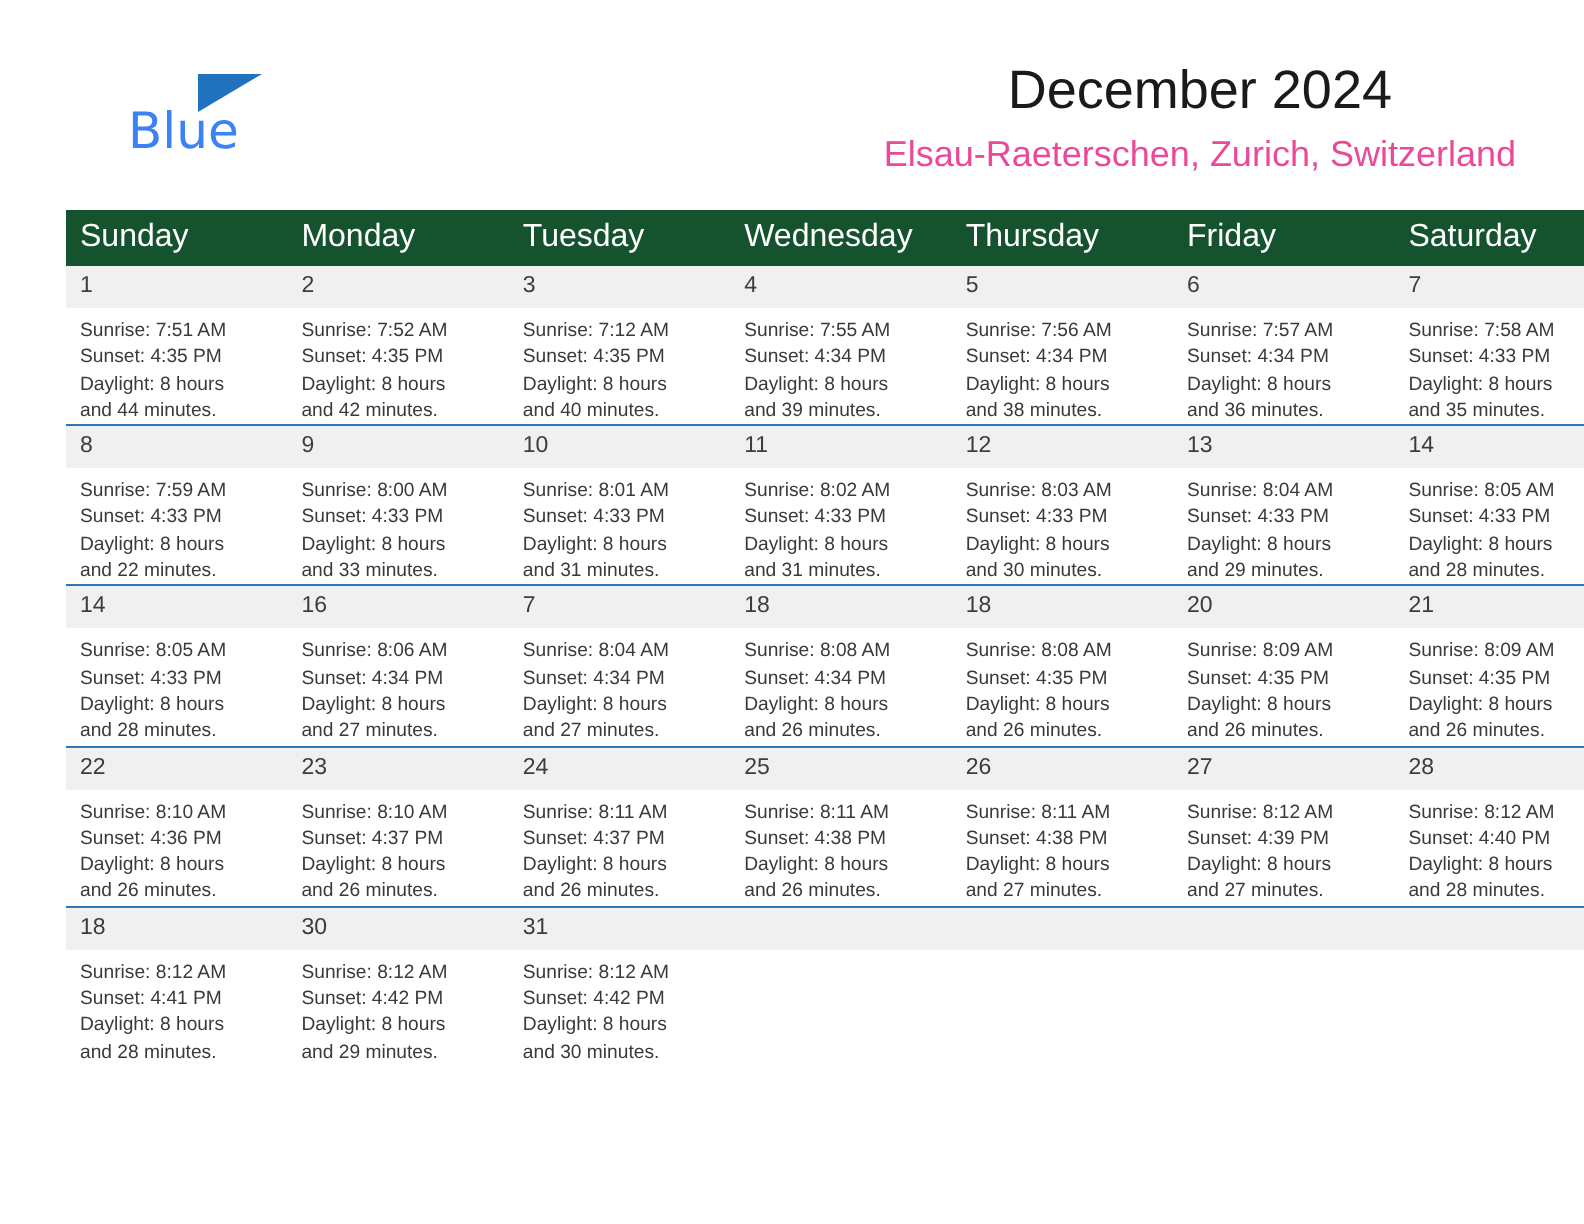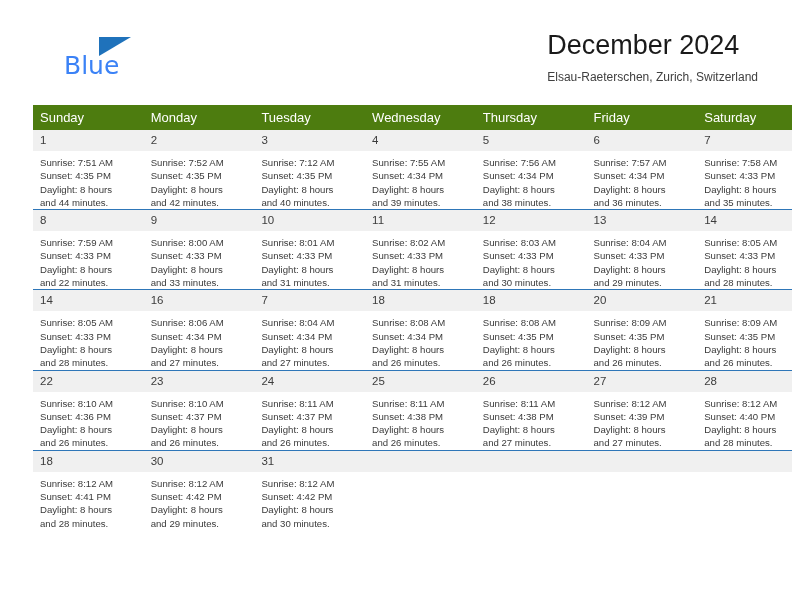--- a/index.html
+++ b/index.html
@@ -63,54 +63,54 @@
     font-size: 25px;
     color: #3b82f6;
     font-family: "DejaVu Sans", sans-serif;
     font-weight: 400;
     line-height: 24px;
   }
   .title-block {
     position: absolute;
     right: 0;
     top: 0;
-    text-align: left;
+    text-align: center;
   }
   .cal-title {
     font-size: 27px;
     color: #1a1a1a;
     font-weight: 400;
     line-height: 34px;
     white-space: nowrap;
   }
   .cal-subtitle {
-    font-size: 12px;
-    color: #404040;
+    font-size: 18px;
+    color: #ec4899;
     font-weight: 400;
     line-height: 20px;
     margin-top: 5px;
     white-space: nowrap;
   }
 
   
   .cal-wrap {
     position: absolute;
     left: 33px;
     top: 105px;
     width: 726px;
   }
   table.cal {
     border-collapse: collapse;
     table-layout: fixed;
     width: 726px;
   }
   table.cal th {
-    background: #4d7c0f;
+    background: #14532d;
     color: #ffffff;
-    font-size: 13px;
+    font-size: 16px;
     font-weight: 400;
     text-align: left;
     padding: 5px 0 5px 7px;
     height: 11px;
     border: none;
     width: 103.71px;
   }
   table.cal td {
     vertical-align: top;
     padding: 0;

